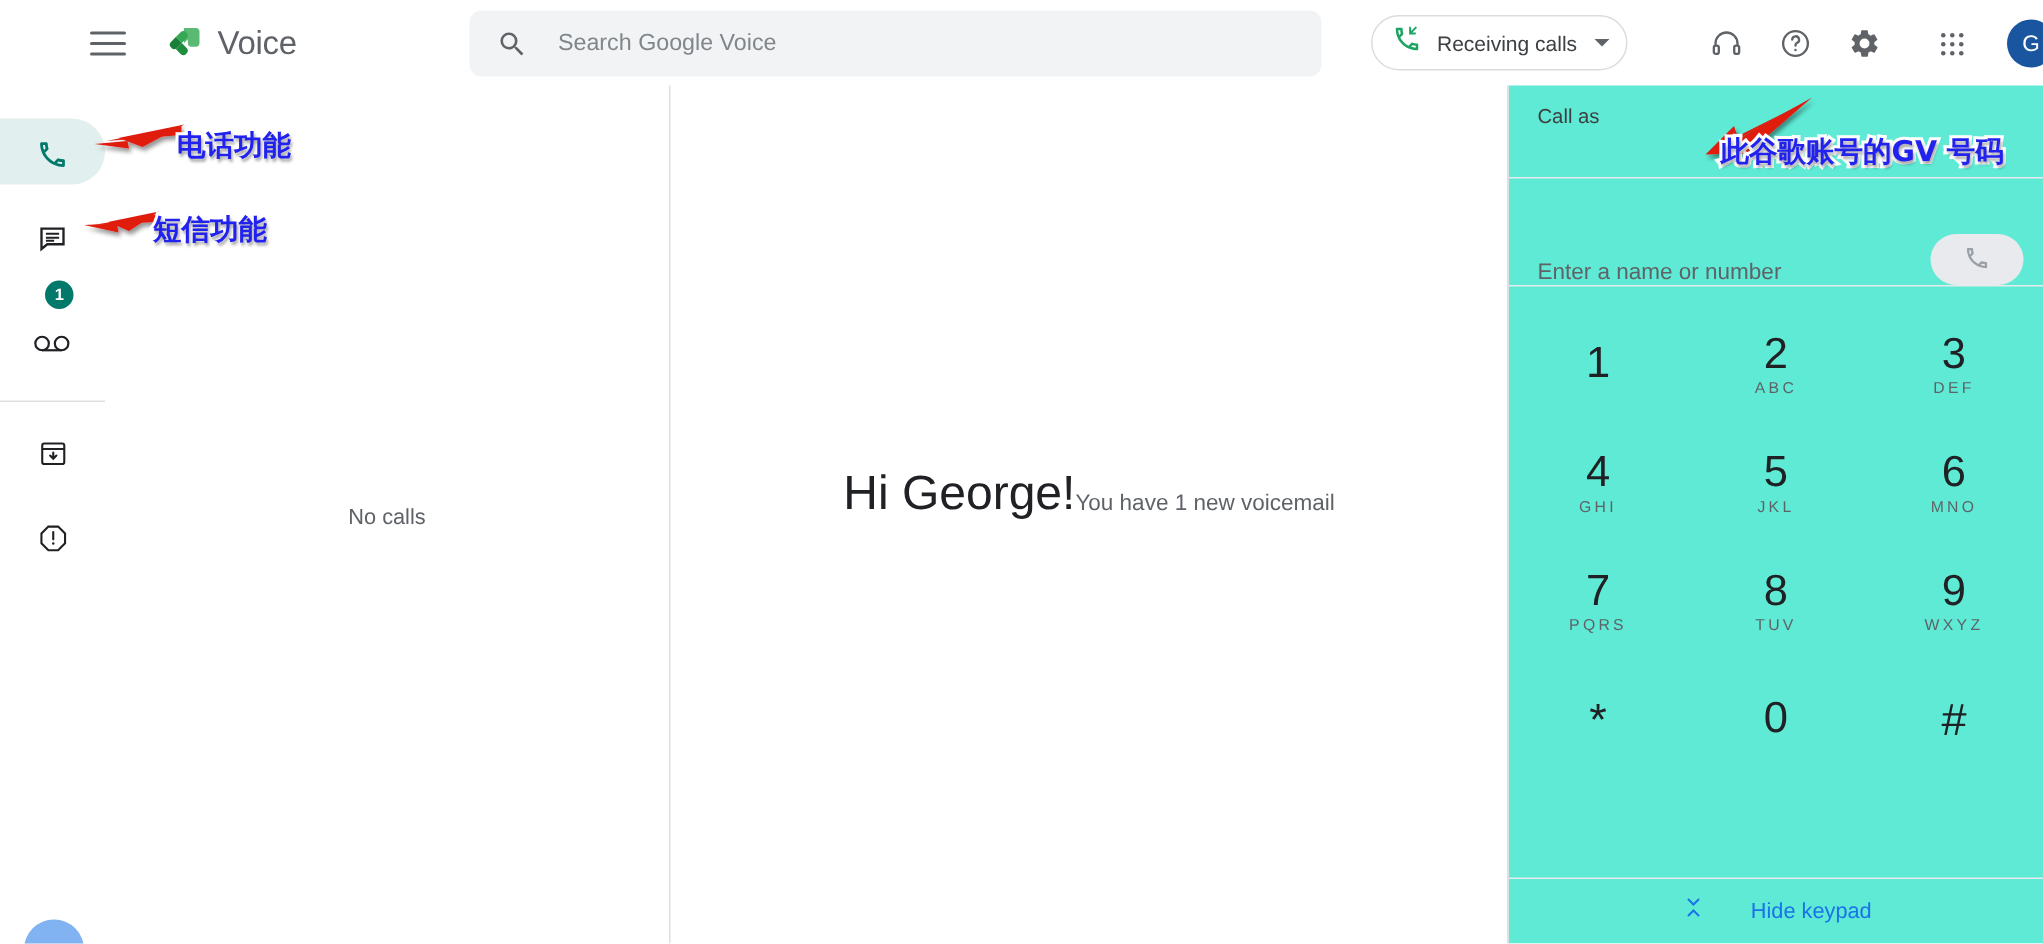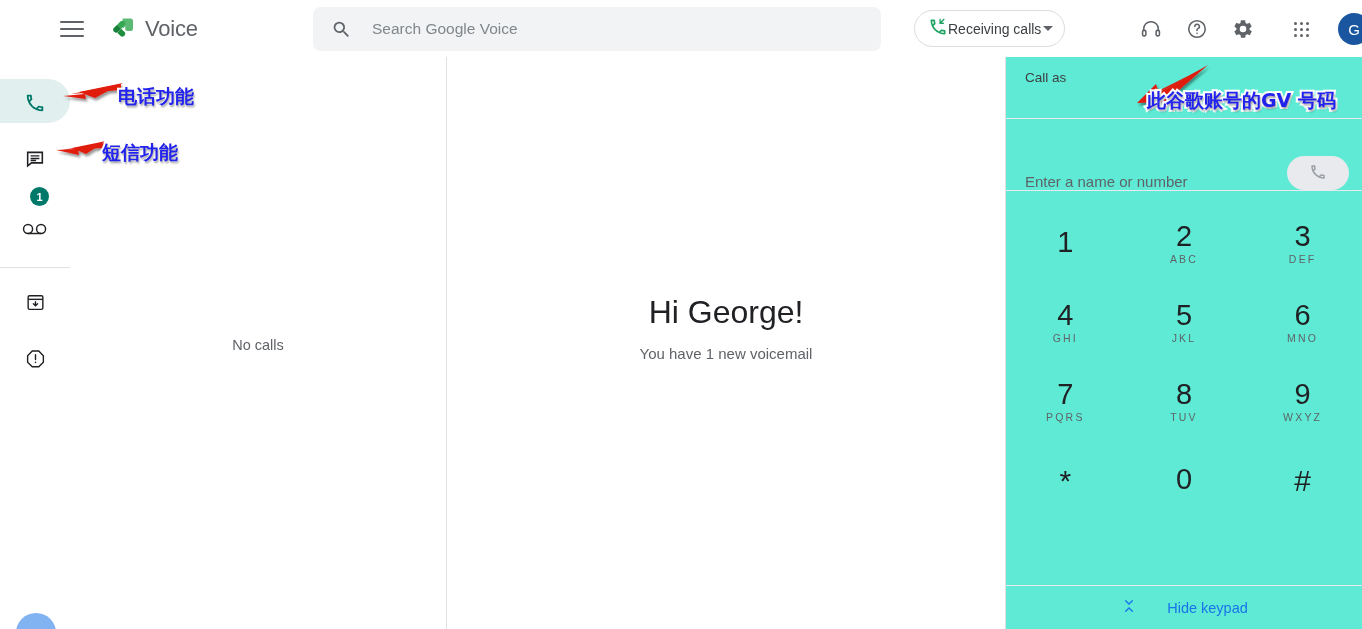--- a/index.html
+++ b/index.html
@@ -47,21 +47,21 @@
     font-family: "Liberation Sans", sans-serif;
     font-size: 15.5px; color: #3c4043;
     margin-left: 20px; width: 480px;
   }
   .search-input::placeholder { color: #80868b; }
 
   .status-pill {
     position: absolute; left: 877px; top: 10px;
     height: 37px; padding: 0 11px 0 13px;
     border: 1px solid #dadce0; border-radius: 19px;
-    display: flex; align-items: center; 
+    display: flex; align-items: center; gap: 10px;
     background: #fff; cursor: pointer;
   }
   .status-label { font-size: 14px; color: #3c4043; }
   .caret {
     width: 0; height: 0;
     border-left: 5px solid transparent;
     border-right: 5px solid transparent;
     border-top: 5px solid #5f6368;
     margin-left: 2px;
   }
@@ -140,21 +140,21 @@
   .list-empty {
     position: absolute; top: 280px; width: 100%;
     text-align: center; font-size: 14.5px; color: #5f6368;
   }
 
   
   .center {
     position: absolute; top: 57px; left: 448px;
     width: 556px; height: 572px;
     background: #fff;
-    display: flex; flex-direction: column;
+    display: flex; 
     align-items: center; justify-content: center;
     padding-bottom: 30px;
   }
   .greeting { font-size: 32px; color: #202124; font-weight: normal; }
   .sub-greeting { font-size: 15px; color: #5f6368; margin-top: 14px; }
 
   
   .dialer {
     position: absolute; top: 57px; left: 1005px;
     width: 357px; height: 572px;

